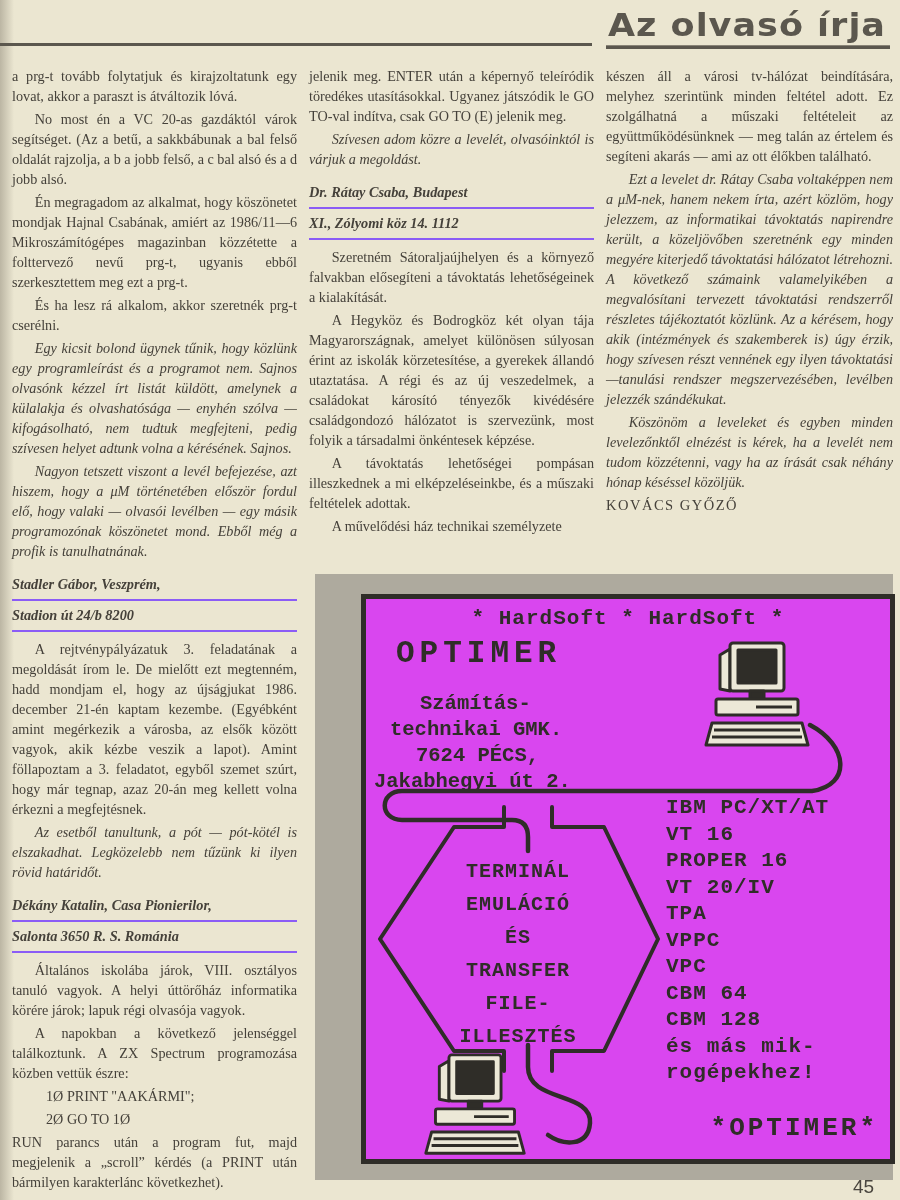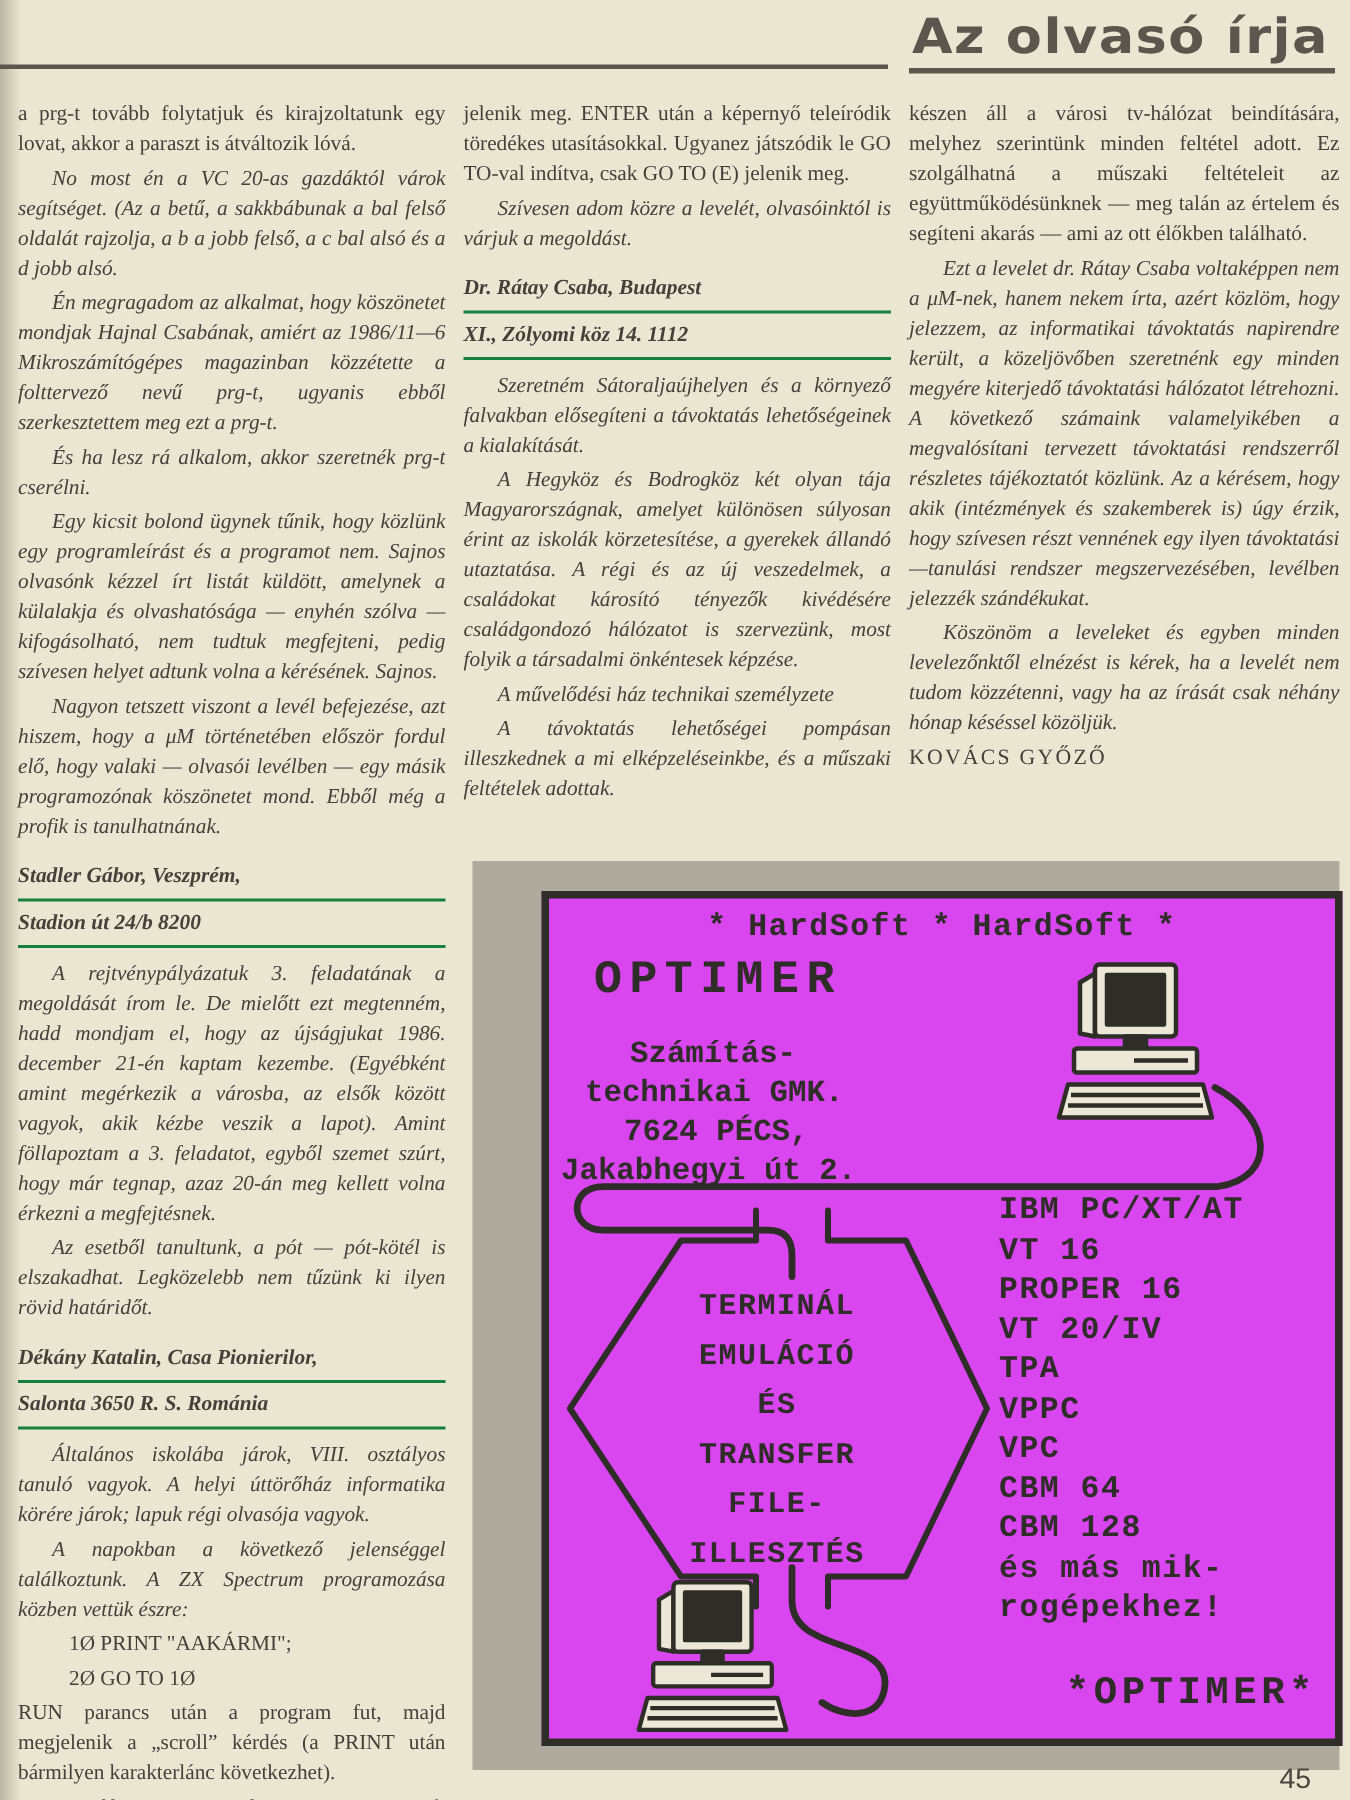--- a/index.html
+++ b/index.html
@@ -10,25 +10,25 @@
   
   .masthead{position:absolute;top:6px;left:0;right:10px;display:flex;align-items:flex-end;}
   .masthead .rule{flex:1;height:3px;background:#5b574e;margin:0 14px 3px 0;}
   .masthead .logo{font-family:"DejaVu Sans",sans-serif;font-weight:700;font-size:35px;line-height:1;
         letter-spacing:1px;color:#5b574e;border-bottom:4px solid #5b574e;padding:0 4px 4px 2px;
         transform:scaleY(0.92);transform-origin:bottom;}
   
   .col{position:absolute;top:66px;width:285px;font-size:14.2px;line-height:20px;text-align:justify;}
   .col1{left:12px;} .col2{left:309px;} .col3{left:606px;width:287px;}
   .col p{margin:0 0 3px;}
-  .ind{text-indent:1.6em;font-style:italic;}
+  .ind{text-indent:1.6em;}
   .it{font-style:italic;}
   .sig{margin:9px 0 7px;}
   .sigline{font-weight:700;font-style:italic;font-size:14.3px;padding:4px 0 5px;
-        border-bottom:2px solid #15803d;text-align:left;text-indent:0;}
+        border-bottom:2px solid #8b5cf6;text-align:left;text-indent:0;}
   .codeline{padding-left:34px;margin:0;text-align:left;text-indent:0;}
   .byline{letter-spacing:1.5px;margin-top:12px;font-size:14.5px;}
   
   .ad-band{position:absolute;left:315px;top:574px;width:578px;height:606px;background:#aeaa9e;}
   .ad-box{position:absolute;left:22px;top:20px;width:524px;height:560px;border:5px solid #2f2d28;
         background:#d946ef;font-family:"Liberation Mono",monospace;font-weight:700;color:#2f2d28;margin-left:24px;}
   .ad-header{position:absolute;top:8px;left:0;right:0;text-align:center;font-size:21px;letter-spacing:1px;}
   .ad-title{position:absolute;top:37px;left:30px;font-size:31px;letter-spacing:5px;}
   .ad-addr{position:absolute;top:92px;left:8px;font-size:20.5px;line-height:26px;}
   .ad-addr .a1{padding-left:46px;} .ad-addr .a2{padding-left:16px;}
@@ -81,22 +81,22 @@
 
   <div class="col col2">
     <p>jelenik meg. ENTER után a képernyő teleíródik töredékes utasításokkal. Ugyanez játszódik le GO TO-val indítva, csak GO TO (E) jelenik meg.</p>
     <p class="ind it">Szívesen adom közre a levelét, olvasóinktól is várjuk a megoldást.</p>
     <div class="sig">
       <div class="sigline">Dr. Rátay Csaba, Budapest</div>
       <div class="sigline">XI., Zólyomi köz 14. 1112</div>
     </div>
     <p class="ind">Szeretném Sátoraljaújhelyen és a környező falvakban elősegíteni a távoktatás lehetőségeinek a kialakítását.</p>
     <p class="ind">A Hegyköz és Bodrogköz két olyan tája Magyarországnak, amelyet különösen súlyosan érint az iskolák körzetesítése, a gyerekek állandó utaztatása. A régi és az új veszedelmek, a családokat károsító tényezők kivédésére családgondozó hálózatot is szervezünk, most folyik a társadalmi önkéntesek képzése.</p>
+    <p class="ind">A távoktatás lehetőségei pompásan illeszkednek a mi elképzeléseinkbe, és a műszaki feltételek adottak.</p>
     <p class="ind">A művelődési ház technikai személyzete</p>
-    <p class="ind">A távoktatás lehetőségei pompásan illeszkednek a mi elképzeléseinkbe, és a műszaki feltételek adottak.</p>
   </div>
 
   <div class="col col3">
     <p>készen áll a városi tv-hálózat beindítására, melyhez szerintünk minden feltétel adott. Ez szolgálhatná a műszaki feltételeit az együttműködésünknek — meg talán az értelem és segíteni akarás — ami az ott élőkben található.</p>
     <p class="ind it">Ezt a levelet dr. Rátay Csaba voltaképpen nem a μM-nek, hanem nekem írta, azért közlöm, hogy jelezzem, az informatikai távoktatás napirendre került, a közeljövőben szeretnénk egy minden megyére kiterjedő távoktatási hálózatot létrehozni. A következő számaink valamelyikében a megvalósítani tervezett távoktatási rendszerről részletes tájékoztatót közlünk. Az a kérésem, hogy akik (intézmények és szakemberek is) úgy érzik, hogy szívesen részt vennének egy ilyen távoktatási—tanulási rendszer megszervezésében, levélben jelezzék szándékukat.</p>
     <p class="ind it">Köszönöm a leveleket és egyben minden levelezőnktől elnézést is kérek, ha a levelét nem tudom közzétenni, vagy ha az írását csak néhány hónap késéssel közöljük.</p>
     <p class="byline">KOVÁCS GYŐZŐ</p>
   </div>
 
   <div class="ad-band">

